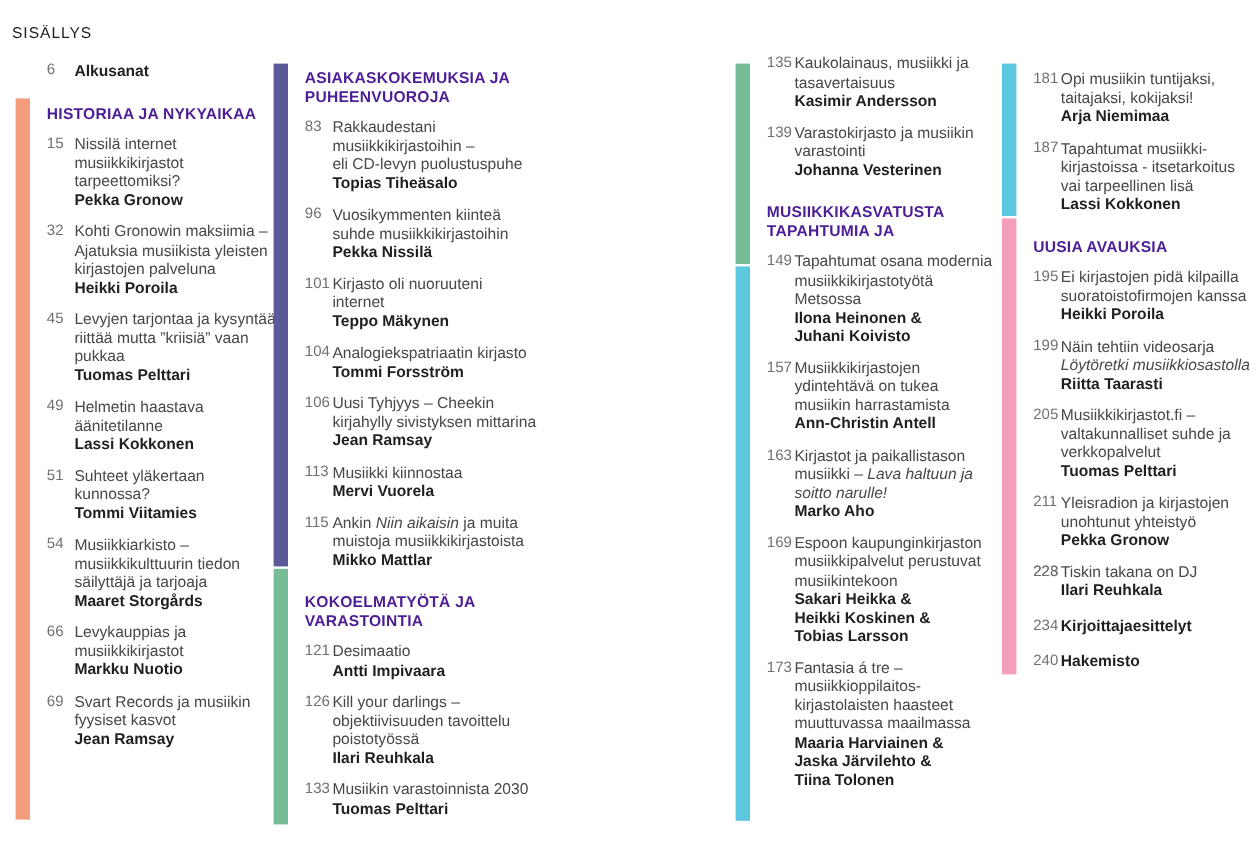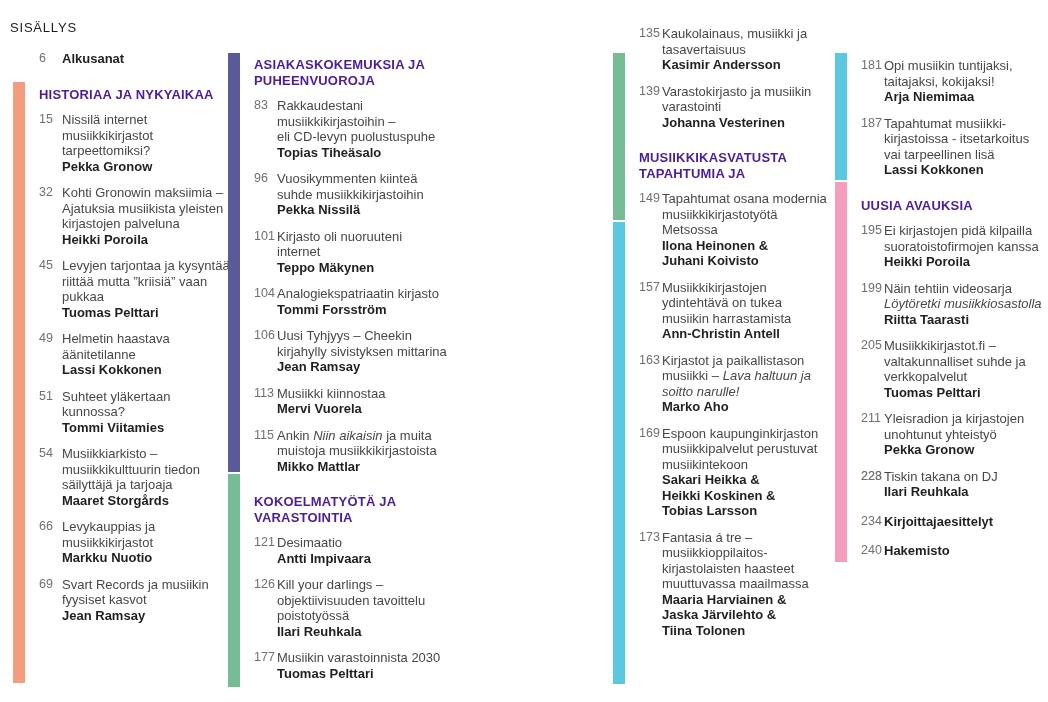--- a/index.html
+++ b/index.html
@@ -22,21 +22,21 @@
   .col1 .seg-a { top:82px;  height:601px; }
   .col2 .seg-a { top:53px;  height:419px; }
   .col2 .seg-b { top:474px; height:213px; }
   .col3 .seg-a { top:53px;  height:167px; }
   .col3 .seg-b { top:222px; height:462px; }
   .col4 .seg-a { top:53px;  height:127px; }
   .col4 .seg-b { top:182px; height:380px; }
   .content { position:relative; }
   .col1 .content { padding-top:51px; }
   .col2 .content { padding-top:57px; }
-  .col3 .content { padding-top:26px; }
+  .col3 .content { padding-top:45px; }
   .col4 .content { padding-top:58px; }
   .content > :first-child { margin-top:0; }
   .heading {
     margin:20px 0 10px 0; padding-left:26px;
     font-size:13px; line-height:15.5px; font-weight:bold;
     color:#4c1d95; letter-spacing:.2px;
   }
   .heading .hline { display:block; white-space:nowrap; }
   .entry {
     position:relative; padding-left:49px; margin:0 0 11px 0;
@@ -288,21 +288,21 @@
             <div class="line"><span>Kill your darlings –</span></div>
             <div class="line"><span>objektiivisuuden tavoittelu</span></div>
             <div class="line"><span>poistotyössä</span></div>
           </div>
       <div class="authors">
             <div class="aline">Ilari Reuhkala</div>
           </div>
     </div>
   </div>
       <div class="entry">
-    <span class="num">177</span>
+    <span class="num">133</span>
     <div class="body">
       <div class="title">
             <div class="line"><span>Musiikin varastoinnista 2030</span></div>
           </div>
       <div class="authors">
             <div class="aline">Tuomas Pelttari</div>
           </div>
     </div>
   </div>
     </div>

